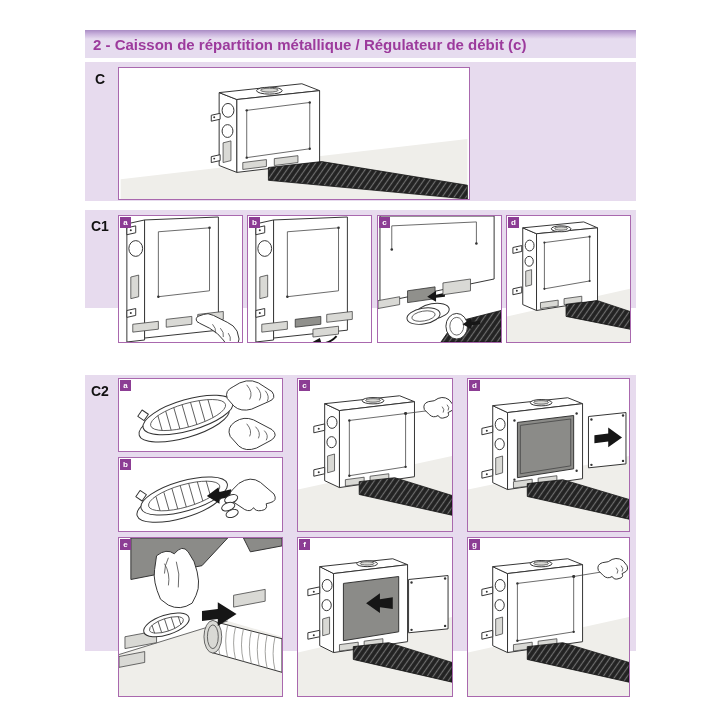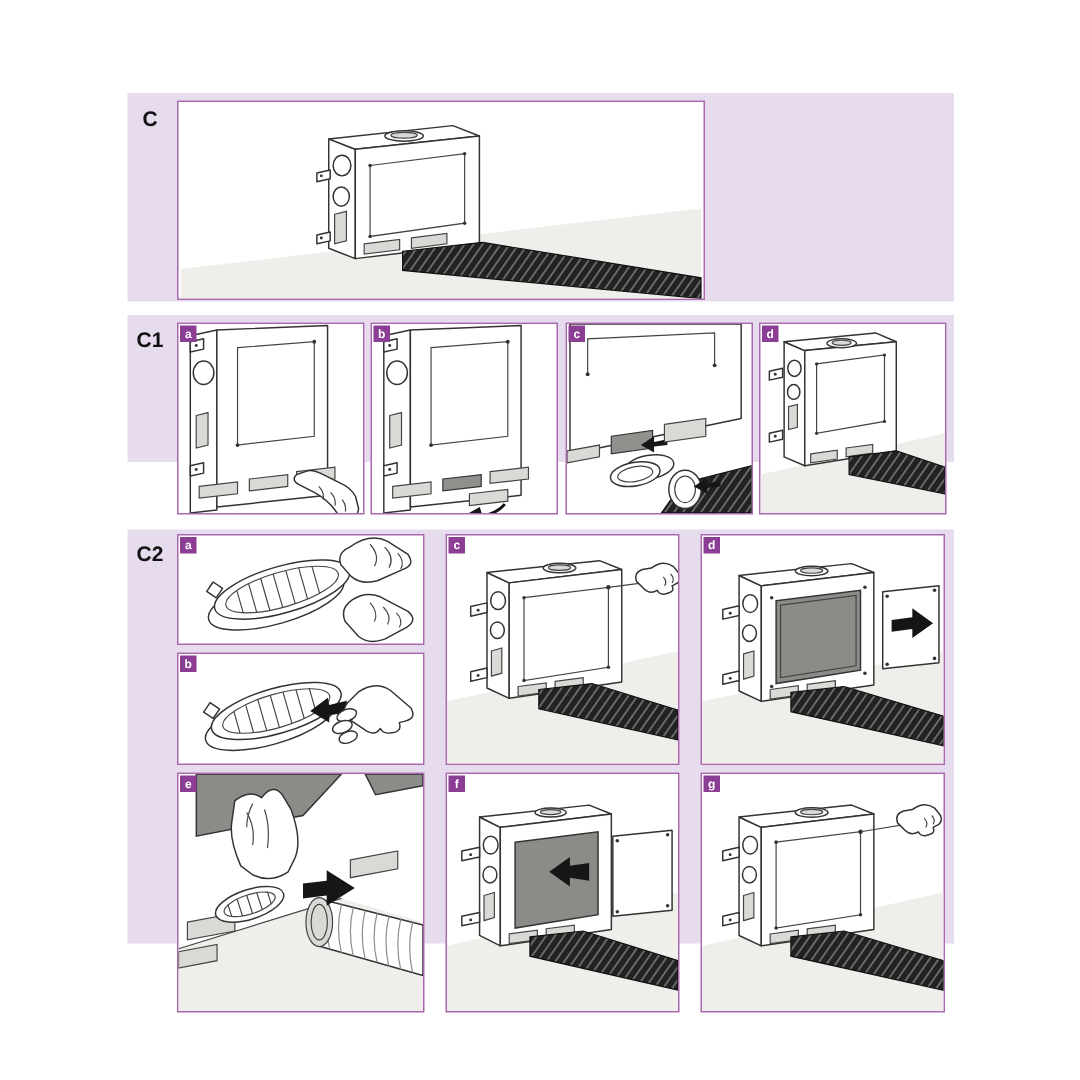--- a/index.html
+++ b/index.html
@@ -5,21 +5,21 @@
   html,body{margin:0;padding:0;background:#fff;}
   .page{position:relative;width:720px;height:720px;background:#fff;
         font-family:"Liberation Sans",sans-serif;overflow:hidden;}
   .title-band{position:absolute;left:85px;top:30px;width:551px;height:28px;
         background:linear-gradient(to bottom,#a98cc4 0,#c9b2dc 4px,#e6dcef 9px,#e6dcef 100%);}
   .title-band .title{position:absolute;left:8px;top:0;line-height:29px;
         font-size:15px;font-weight:bold;color:#9c3a9c;white-space:nowrap;}
   .band{position:absolute;left:85px;width:551px;background:#e7dbee;}
   .band-c {top:62px;height:139px;}
   .band-c1{top:210px;height:98px;}
-  .band-c2{top:353px;height:276px;}
+  .band-c2{top:375px;height:276px;}
   .sec-label{position:absolute;left:6px;top:8px;font-size:14px;font-weight:bold;color:#111;}
   .band-c .sec-label{left:10px;top:9px;}
   .panel{position:absolute;background:#fff;border:1.5px solid #a968ae;box-sizing:border-box;}
   .tag{position:absolute;top:1px;left:1px;width:11px;height:11px;background:#8c3d94;
        color:#fff;font-size:8px;font-weight:bold;line-height:11px;text-align:center;z-index:3;}
   .art{display:block;position:absolute;left:0;top:0;width:100%;height:100%;}
   .art .ln{fill:#fff;stroke:#333;stroke-width:1;stroke-linejoin:round;}
   .art .fl{fill:#efeeea;stroke:none;}
   .art .gy{fill:#d9d9d5;stroke:#444;stroke-width:0.8;}
   .art .dk{fill:#90908c;stroke:#333;stroke-width:0.8;}
@@ -28,20 +28,23 @@
   .art .ol{fill:none;stroke:#444;stroke-width:0.8;}
   .art .dot{fill:#333;stroke:none;}
   .art .rib{stroke:#8a8a86;stroke-width:0.8;fill:none;}
   .art .dd{stroke:#111;stroke-width:0.8;}
 </style>
 </head>
 <body>
 
 <div class="page">
 
+  <div class="title-band">
+    <span class="title">2 - Caisson de répartition métallique / Régulateur de débit (c)</span>
+  </div>
 
   <section class="band band-c">
     <span class="sec-label">C</span>
     <div class="panel" style="left:33px;top:5px;width:352px;height:133px;">
       <svg class="art" viewBox="0 0 352 133" aria-label="metal-distribution-box-with-flat-oval-duct">
         <defs>
           <pattern id="pC" width="5" height="5" patternUnits="userSpaceOnUse" patternTransform="rotate(35)">
             <rect width="5" height="5" fill="#222"></rect>
               <line x1="2.5" y1="0" x2="2.5" y2="5" stroke="#6e6e6e" stroke-width="1.2"></line>
           </pattern>

